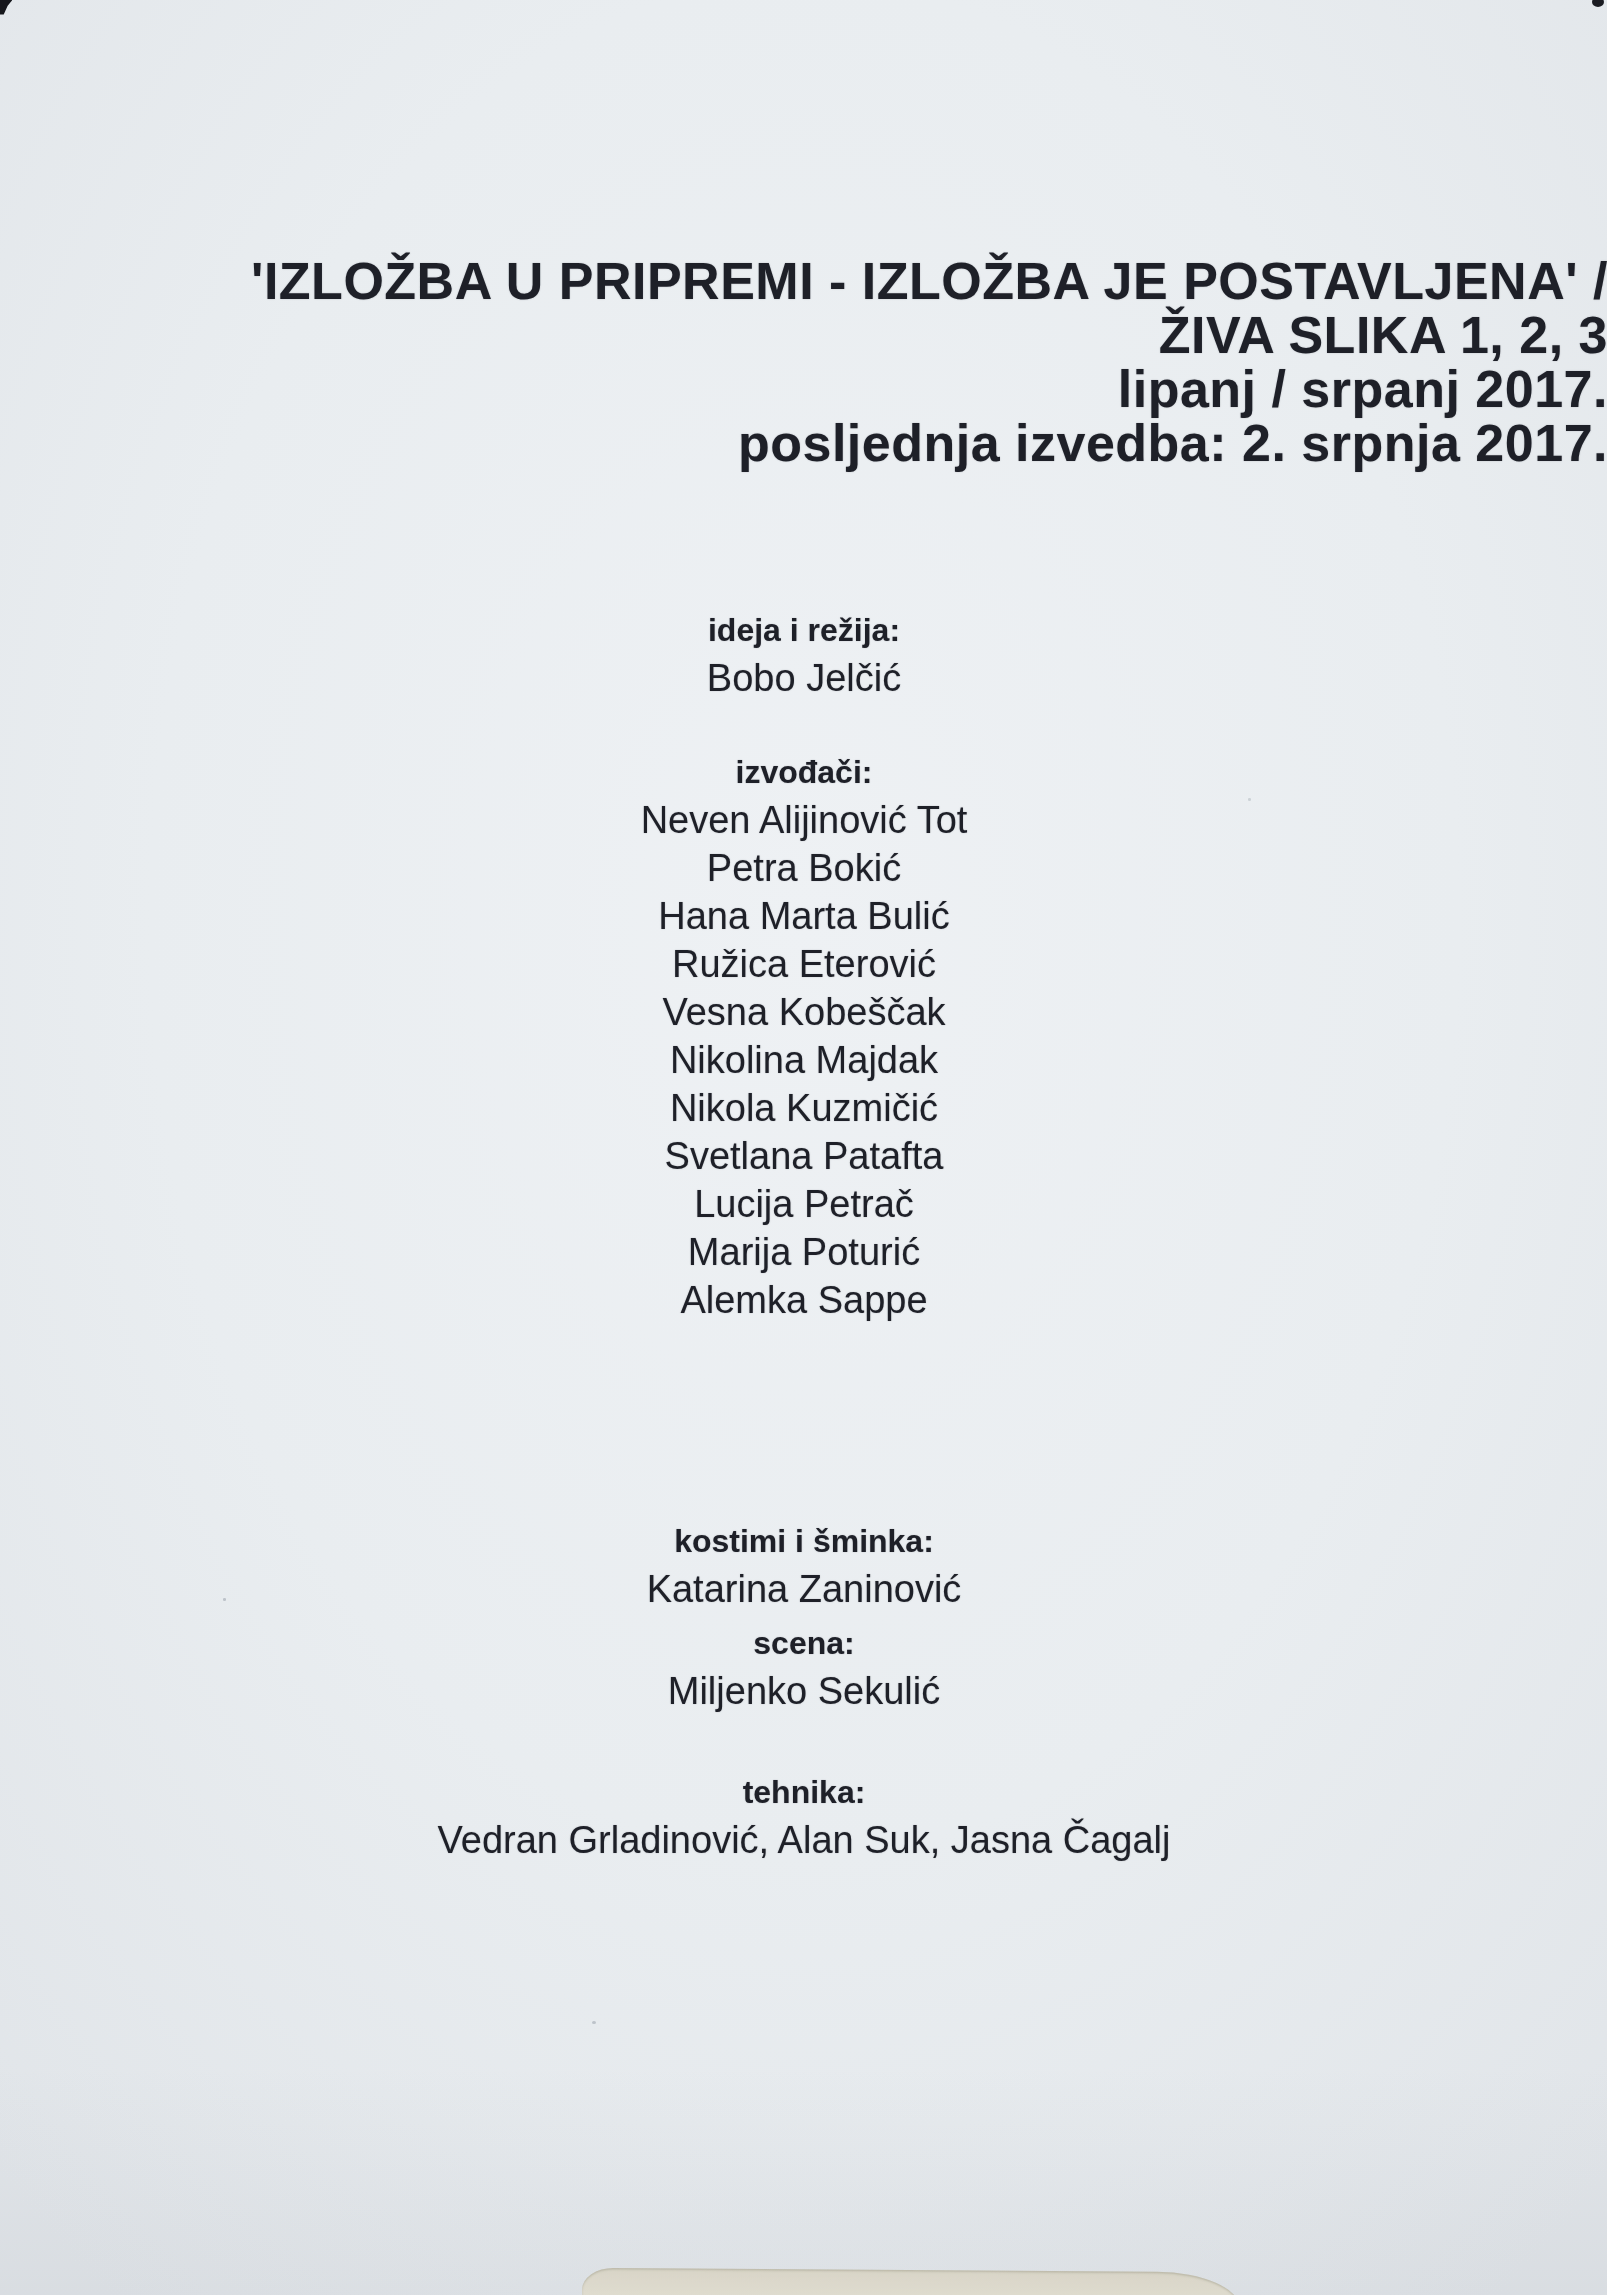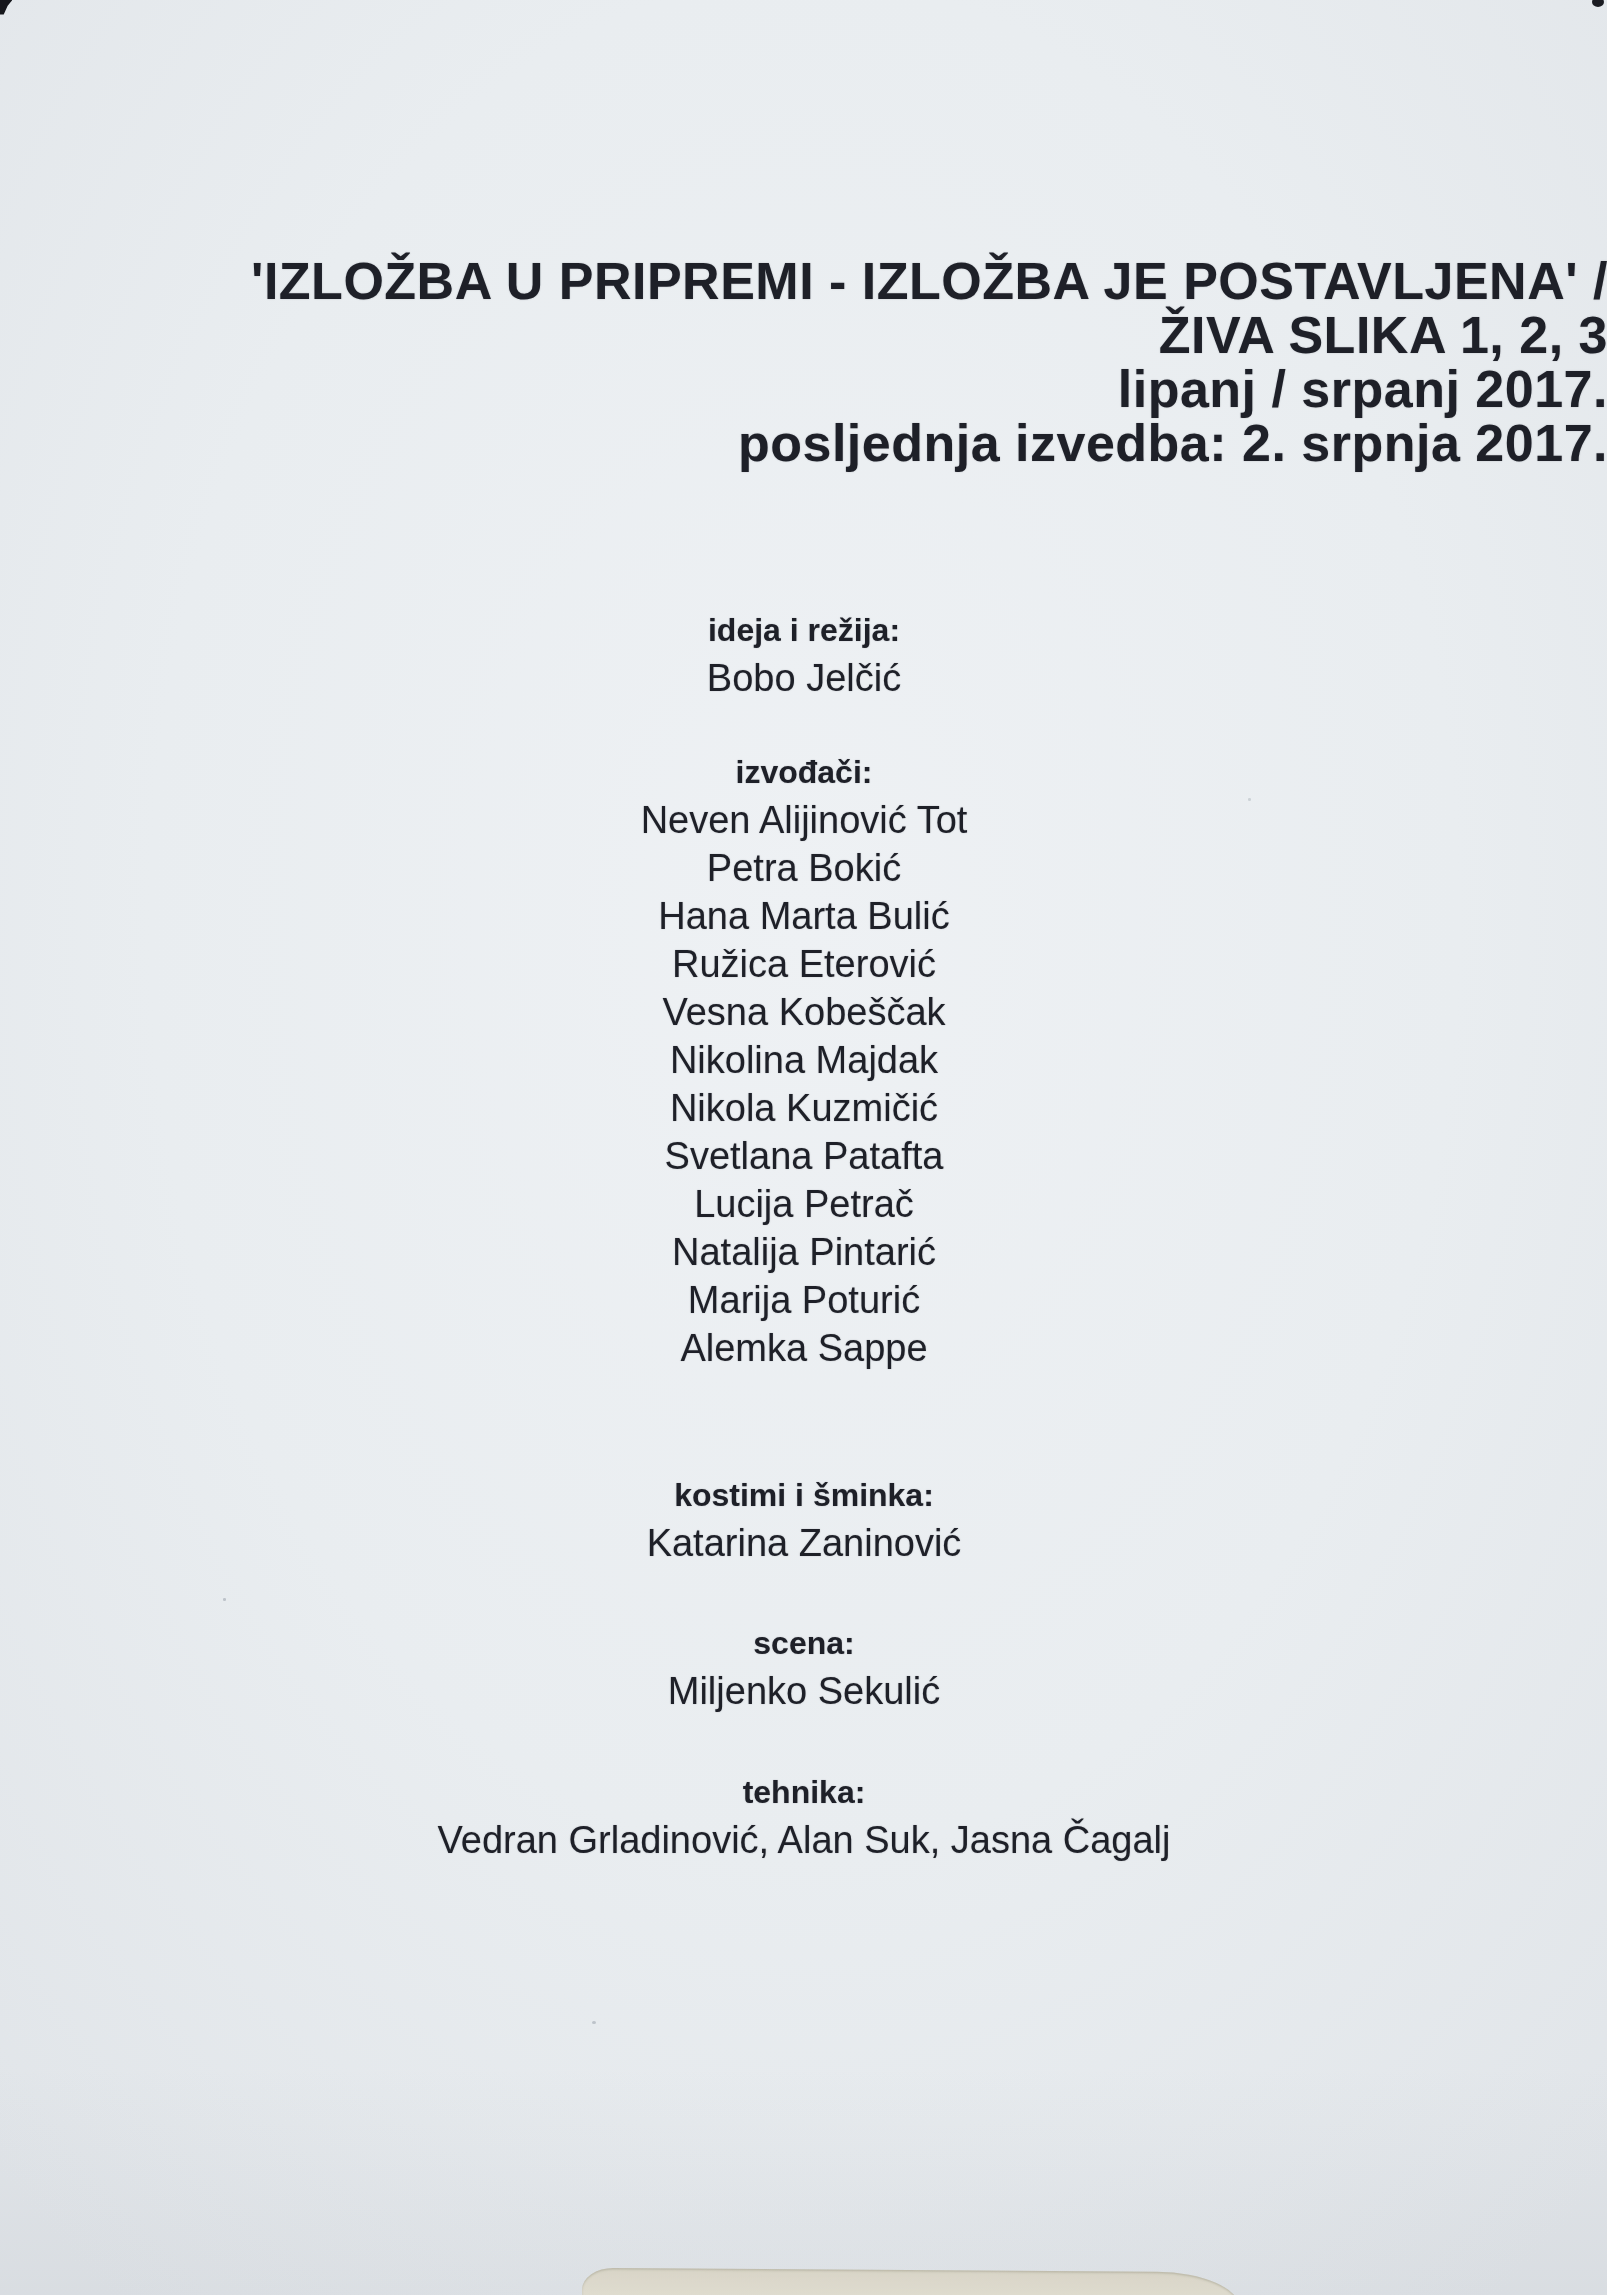--- a/index.html
+++ b/index.html
@@ -101,25 +101,24 @@
         <div class="heading">izvođači:</div>
         <div class="credit-line">Neven Alijinović Tot</div>
         <div class="credit-line">Petra Bokić</div>
         <div class="credit-line">Hana Marta Bulić</div>
         <div class="credit-line">Ružica Eterović</div>
         <div class="credit-line">Vesna Kobeščak</div>
         <div class="credit-line">Nikolina Majdak</div>
         <div class="credit-line">Nikola Kuzmičić</div>
         <div class="credit-line">Svetlana Patafta</div>
         <div class="credit-line">Lucija Petrač</div>
-        <div class="credit-line">Natalija Pintarić</div>
         <div class="credit-line">Marija Poturić</div>
         <div class="credit-line">Alemka Sappe</div>
       </section>
-      <section class="section" style="top: 1471px;">
+      <section class="section" style="top: 1517px;">
         <div class="heading">kostimi i šminka:</div>
         <div class="credit-line">Katarina Zaninović</div>
       </section>
       <section class="section" style="top: 1619px;">
         <div class="heading">scena:</div>
         <div class="credit-line">Miljenko Sekulić</div>
       </section>
       <section class="section" style="top: 1768px;">
         <div class="heading">tehnika:</div>
         <div class="credit-line">Vedran Grladinović, Alan Suk, Jasna Čagalj</div>

